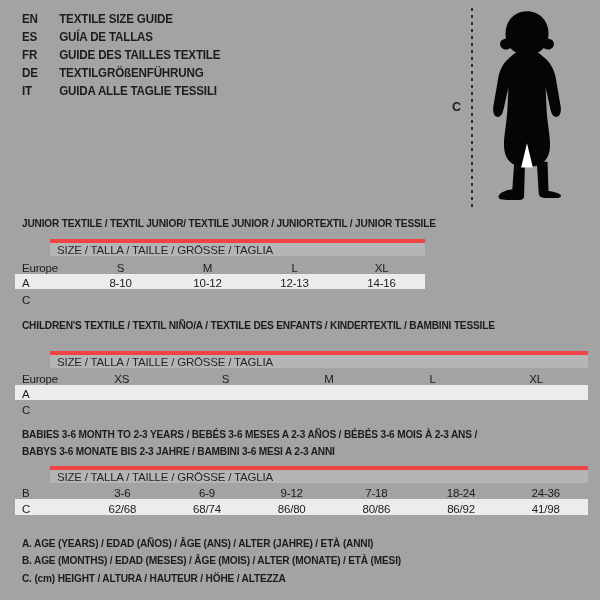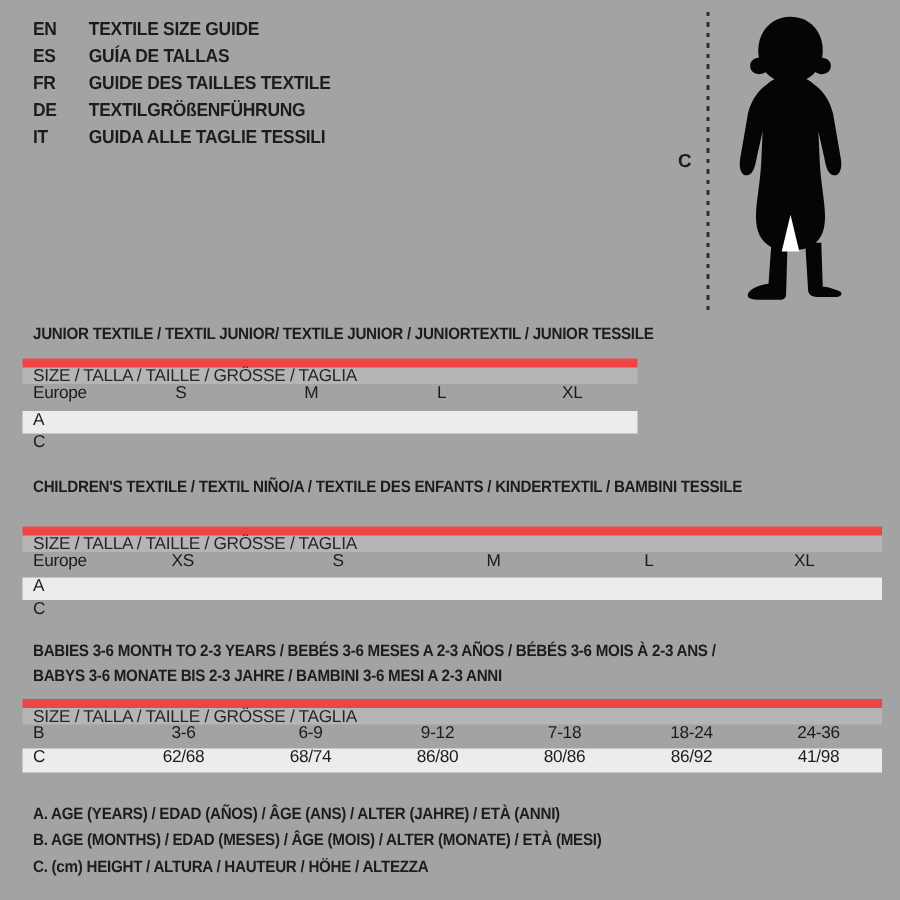--- a/index.html
+++ b/index.html
@@ -27,25 +27,25 @@
   #baby-svg{position:absolute;left:483px;top:8px;}
 
   
   .sec-heading{
     position:absolute;left:22px;font-weight:700;font-size:11px;line-height:17px;
     letter-spacing:-0.2px;white-space:nowrap;transform:scaleX(.92);transform-origin:0 0;
   }
   
   .size-table{position:absolute;left:15px;}
   .size-bar{
-    background:#b5b5b5;border-top:6px solid #ef4444;box-sizing:border-box;
+    background:#b5b5b5;border-top:4px solid #ef4444;box-sizing:border-box;
     display:flex;align-items:center;padding-left:7px;
-    font-size:11.5px;letter-spacing:-0.2px;color:#262626;white-space:nowrap;
-  }
-  .t-row{display:flex;align-items:flex-start;font-size:11.5px;letter-spacing:-0.2px;}
+    font-size:11.5px;letter-spacing:-0.2px;color:#262626;white-space:nowrap;margin-left:35px;
+  }
+  .t-row{display:flex;align-items:flex-end;font-size:11.5px;letter-spacing:-0.2px;}
   .t-row.shaded{background:#ececec;}
   .t-row .lbl{padding-left:7px;box-sizing:border-box;flex:0 0 auto;}
   .cells{flex:1 1 auto;display:flex;}
   .cell{flex:1 1 0;text-align:center;}
 
   
   #footnotes{
     position:absolute;left:22px;top:535px;
     transform:scaleX(.92);transform-origin:0 0;white-space:nowrap;
   }
@@ -126,20 +126,26 @@
           <span class="lbl" style="width: 62px;">Europe</span>
           <div class="cells">
             <span class="cell">S</span>
             <span class="cell">M</span>
             <span class="cell">L</span>
             <span class="cell">XL</span>
           </div>
         </div>
         <div class="t-row shaded" style="height: 15px;">
           <span class="lbl" style="width: 62px;">A</span>
+          <div class="cells">
+            <span class="cell">8-10</span>
+            <span class="cell">10-12</span>
+            <span class="cell">12-13</span>
+            <span class="cell">14-16</span>
+          </div>
         </div>
         <div class="t-row" style="height: 17px;">
           <span class="lbl" style="width: 62px;">C</span>
         </div>
       </div>
       <div class="sec-heading" style="top: 317px;">
         <div>CHILDREN'S TEXTILE / TEXTIL NIÑO/A / TEXTILE DES ENFANTS / KINDERTEXTIL / BAMBINI TESSILE</div>
       </div>
       <div class="size-table" style="top: 351px; width: 573px;">
         <div class="size-bar" style="height: 17px;">SIZE / TALLA / TAILLE / GRÖSSE / TAGLIA</div>

